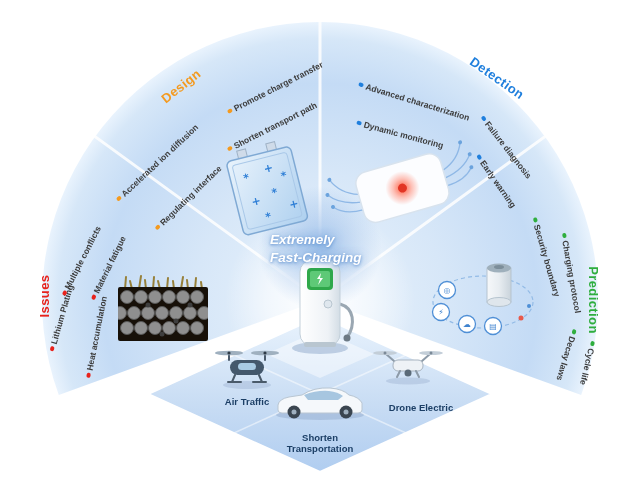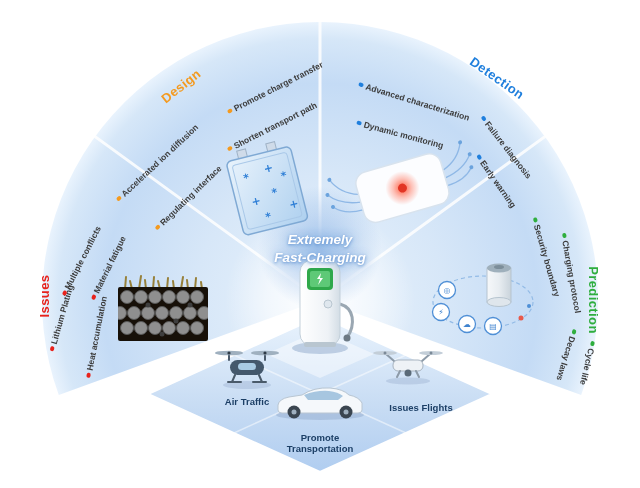--- a/index.html
+++ b/index.html
@@ -13,21 +13,21 @@
     font-weight:bold;font-size:13px;letter-spacing:.4px;white-space:nowrap;
   }
   .item{
     position:absolute;display:flex;align-items:center;gap:3px;
     transform:translate(-50%,-50%) rotate(var(--rot,0deg));
     font-weight:bold;font-size:8.5px;color:#3c3c3c;white-space:nowrap;
   }
   .dot{width:4.5px;height:4.5px;border-radius:50%;flex:none;background:#888;}
   .center-title{
     position:absolute;left:320px;top:249px;width:100px;
-    transform:translate(-50%,-50%);text-align:center;
+    transform:translate(-50%,-50%);
     font-style:italic;font-weight:bold;font-size:13.5px;line-height:1.3;color:#ffffff;
     text-shadow:0 1px 3px rgba(90,140,205,.95),0 0 10px rgba(110,160,220,.85);
   }
   .platform-label{
     position:absolute;transform:translate(-50%,-50%);
     font-weight:bold;font-size:9.5px;color:#1c3f66;text-align:center;white-space:nowrap;
   }
   .cell-mark{font-weight:bold;font-size:11px;fill:#2f7fd6;font-family:"DejaVu Sans",sans-serif;}
   .trace{fill:none;stroke:#8fb8e6;stroke-width:1.3;}
   .trace-dot{fill:#6ba3dd;}
@@ -313,16 +313,16 @@
     <span>Decay laws</span>
   </div>
   <div class="item" style="left:588px;top:363px;--rot:103deg">
     <span class="dot" style="background-color: rgb(47, 174, 62);"></span>
     <span>Cycle life</span>
   </div>
 
   <div class="center-title">Extremely Fast-Charging</div>
 
   <div class="platform-label" style="left:247px;top:401px">Air Traffic</div>
-  <div class="platform-label" style="left:320px;top:443px;width:84px;white-space:normal;line-height:1.2">Promote Transportation</div>
-  <div class="platform-label" style="left:421px;top:407px">Issues Flights</div>
+  <div class="platform-label" style="left:320px;top:443px;width:84px;white-space:normal;line-height:1.2">Shorten Transportation</div>
+  <div class="platform-label" style="left:421px;top:407px">Drone Electric</div>
 
 </div>
 
 </body></html>

